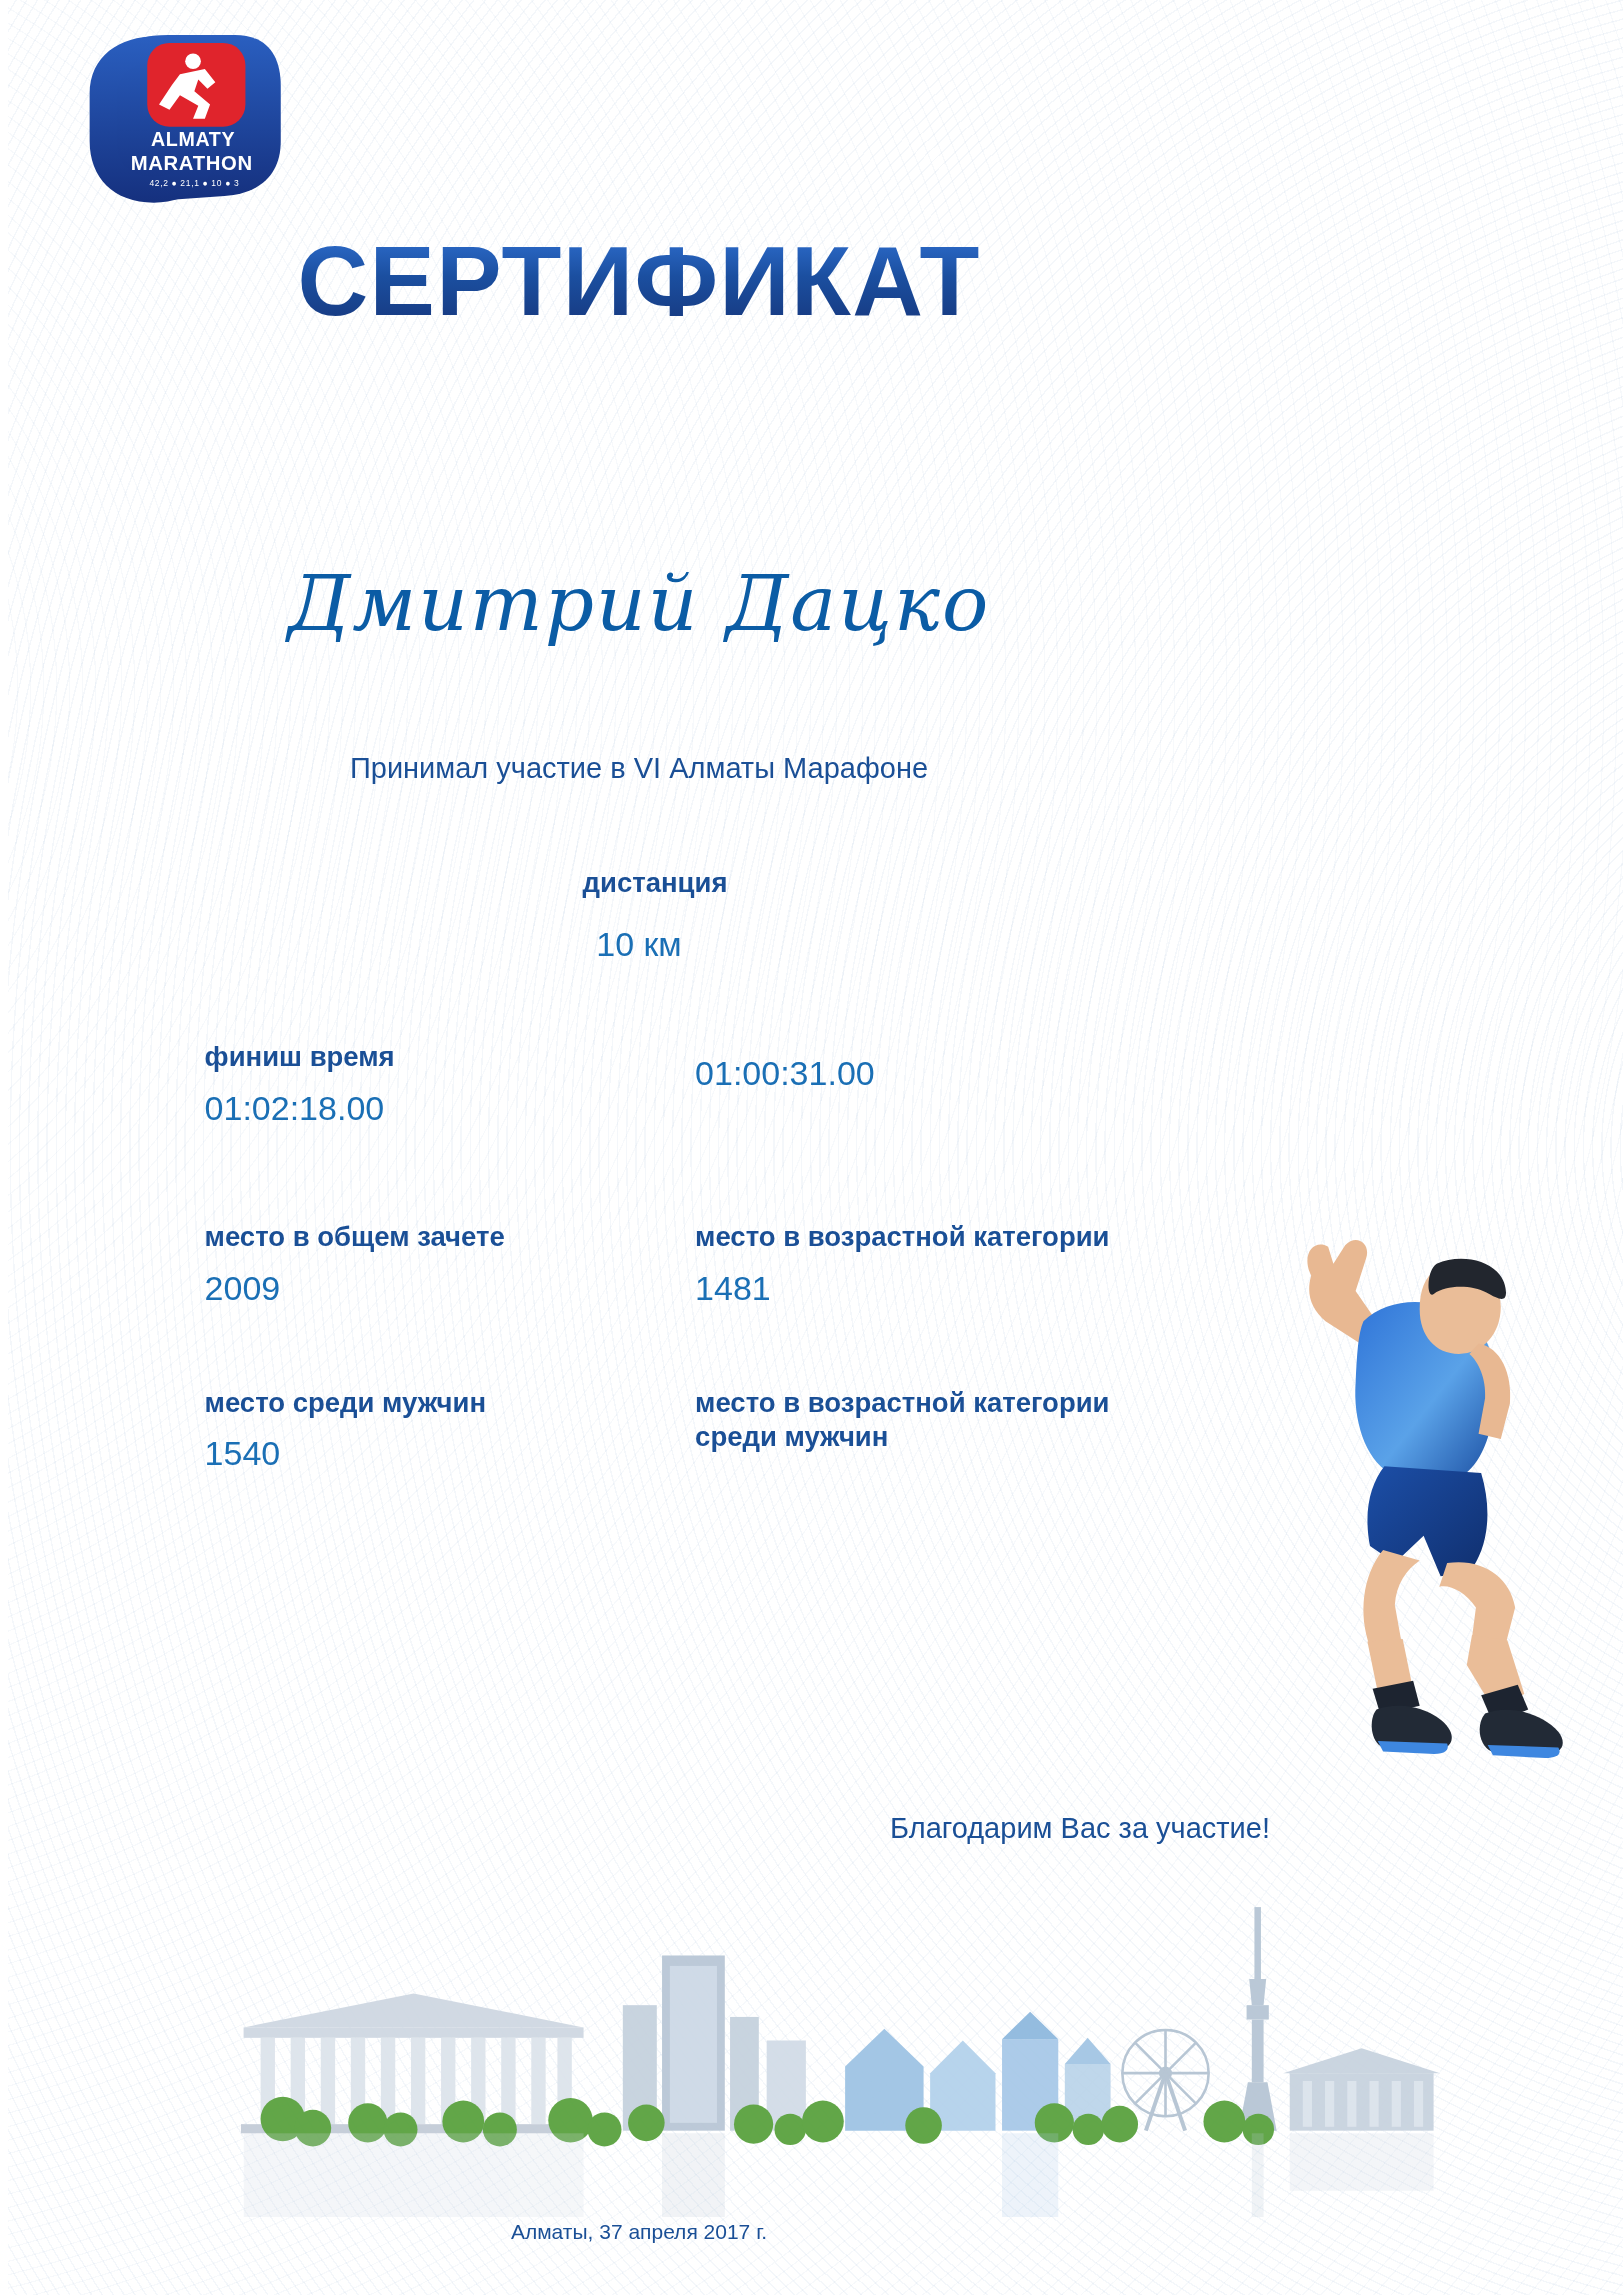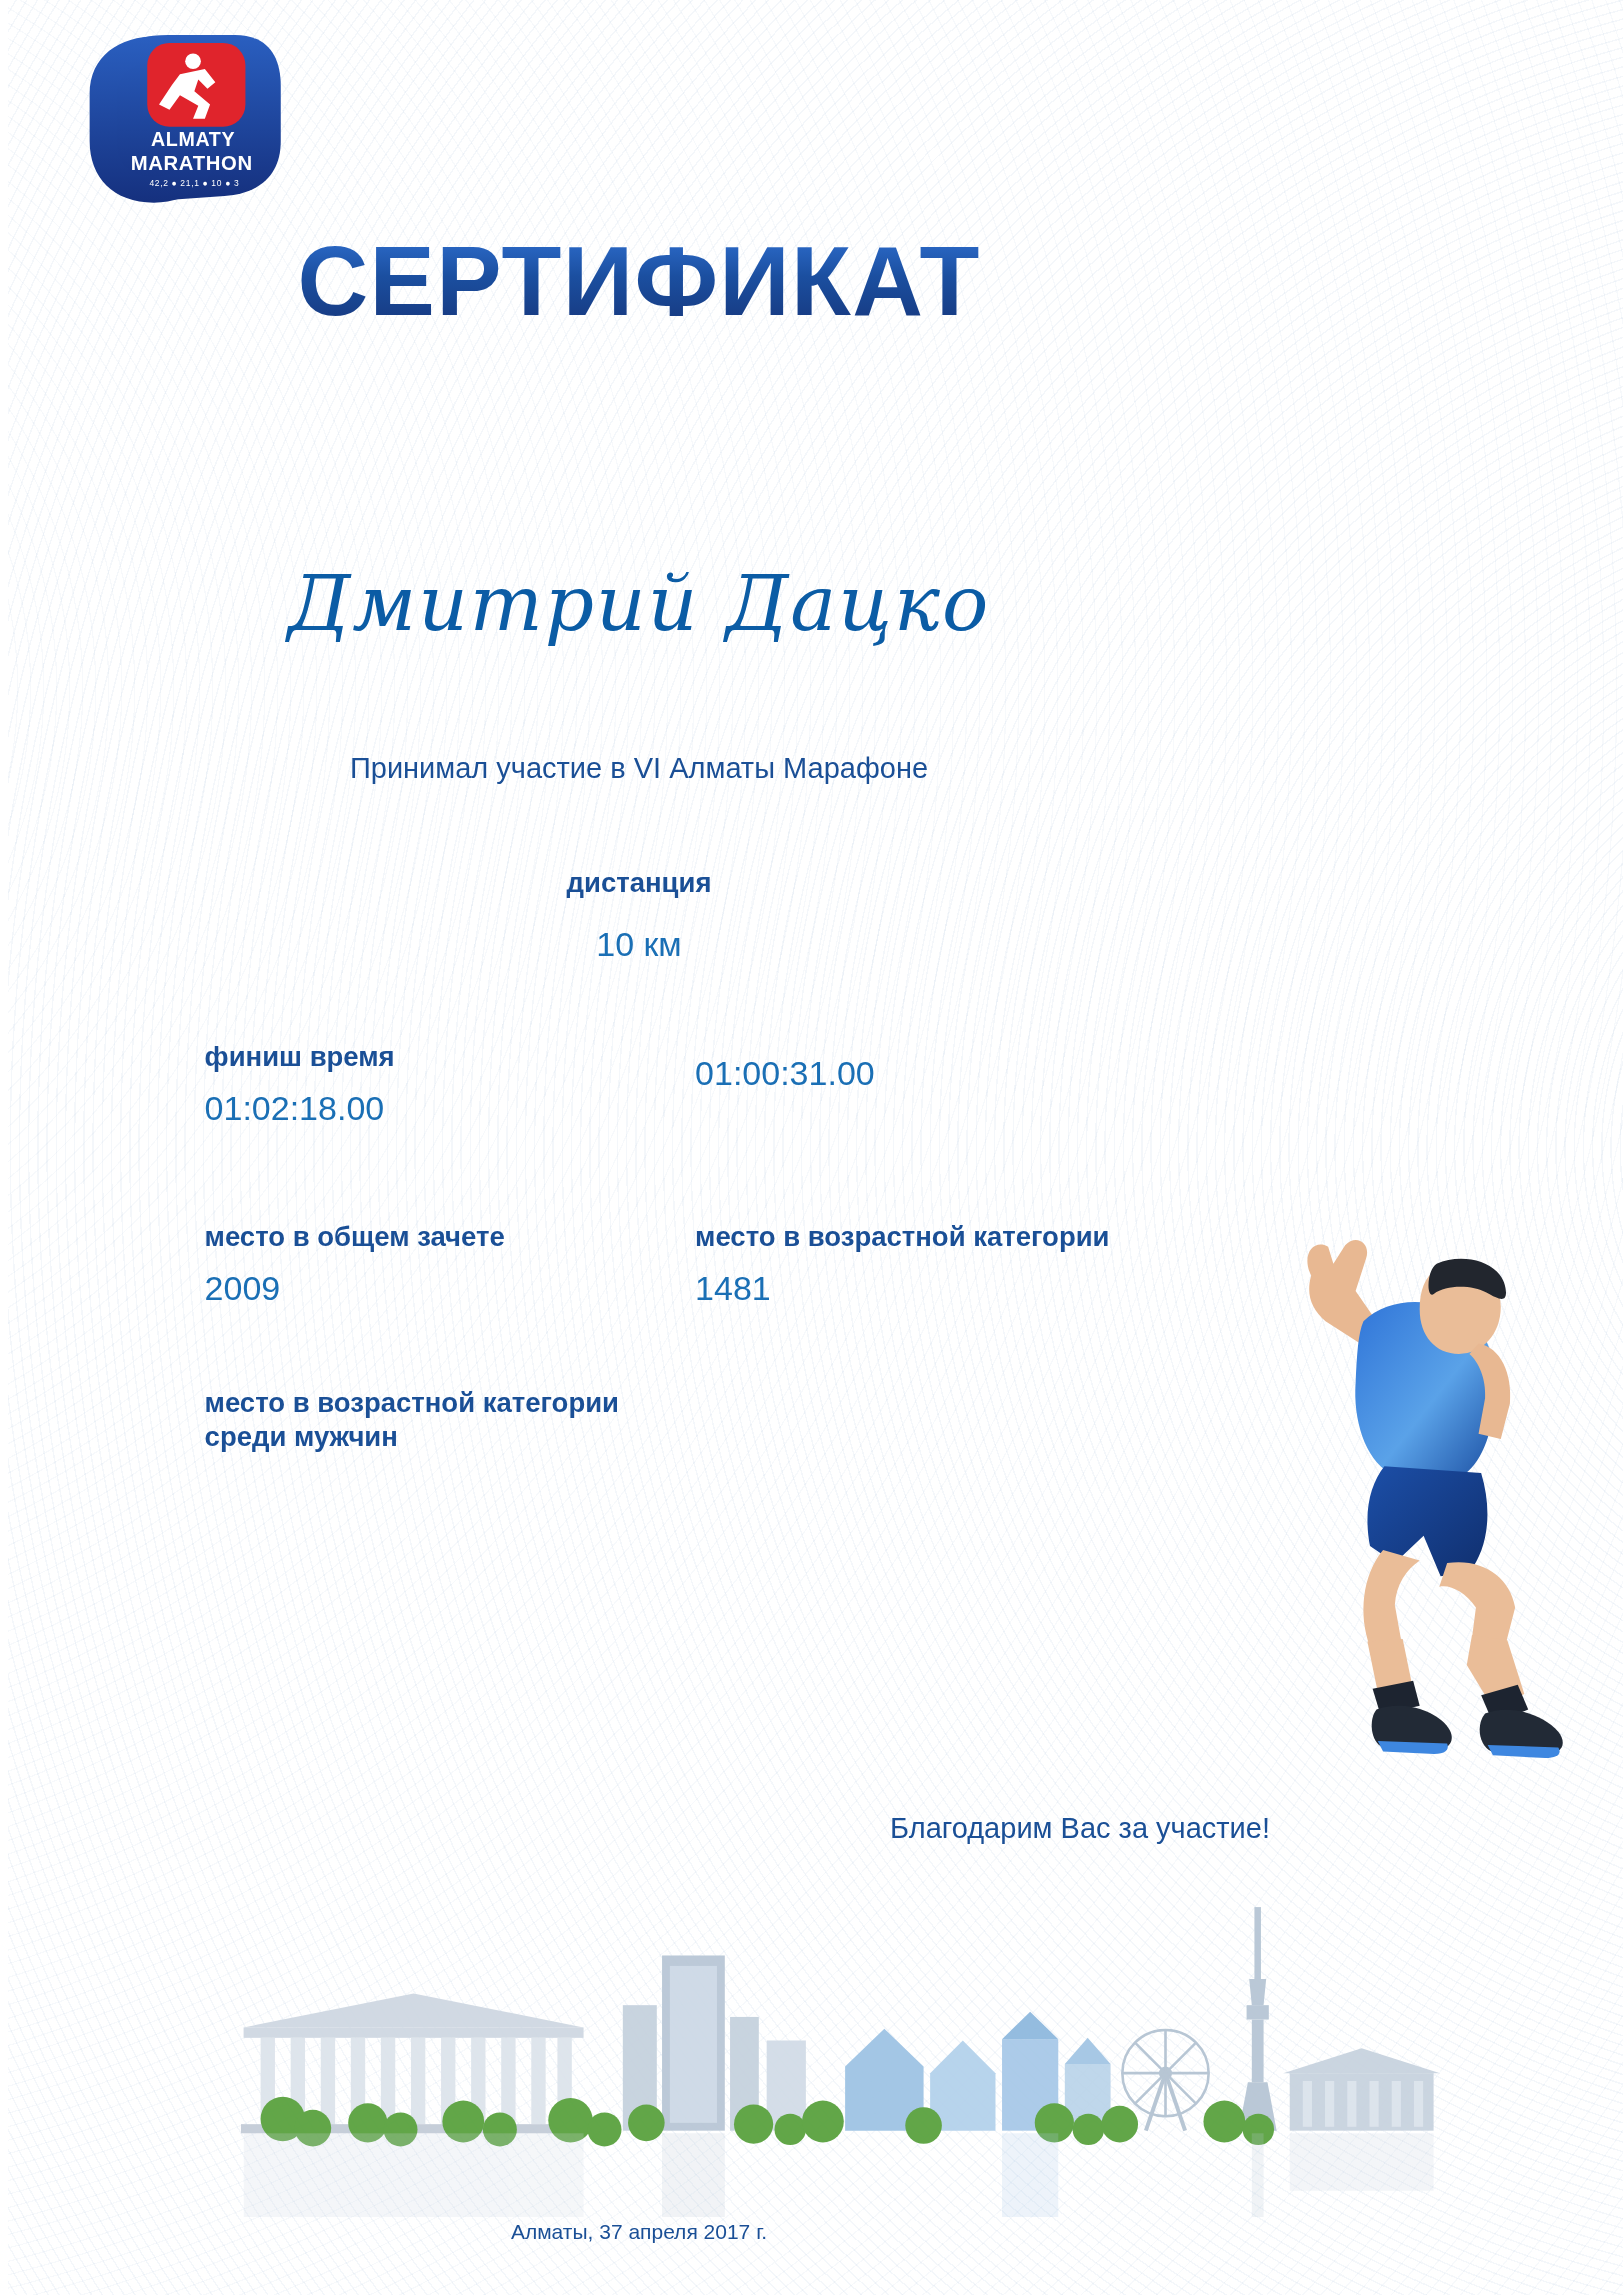--- a/index.html
+++ b/index.html
@@ -102,21 +102,21 @@
     top: 752px;
     width: 1262px;
     text-align: center;
     font-size: 29px;
     color: #1a4f96;
   }
 
   
   .dist-label {
     position: absolute;
-    left: 0;
+    left: 16px;
     top: 867px;
     width: 1262px;
     text-align: center;
     font-size: 27.5px;
     font-weight: bold;
     color: #1a4f96;
   }
   .dist-value {
     position: absolute;
     left: 0;
@@ -262,20 +262,24 @@
       </div>
       <div class="res-cell">
         <div class="res-label">место в возрастной категории</div>
         <div class="res-value">1481</div>
       </div>
     </div>
 
     <div class="row-gap-b"></div>
 
     <div class="res-row">
+      <div class="res-cell">
+        <div class="res-label">место среди мужчин</div>
+        <div class="res-value">1540</div>
+      </div>
       <div class="res-cell">
         <div class="res-label">место в возрастной категории среди мужчин</div>
       </div>
     </div>
 
   </div>
 
   <div class="thanks">Благодарим Вас за участие!</div>
 
   <div class="runner">

